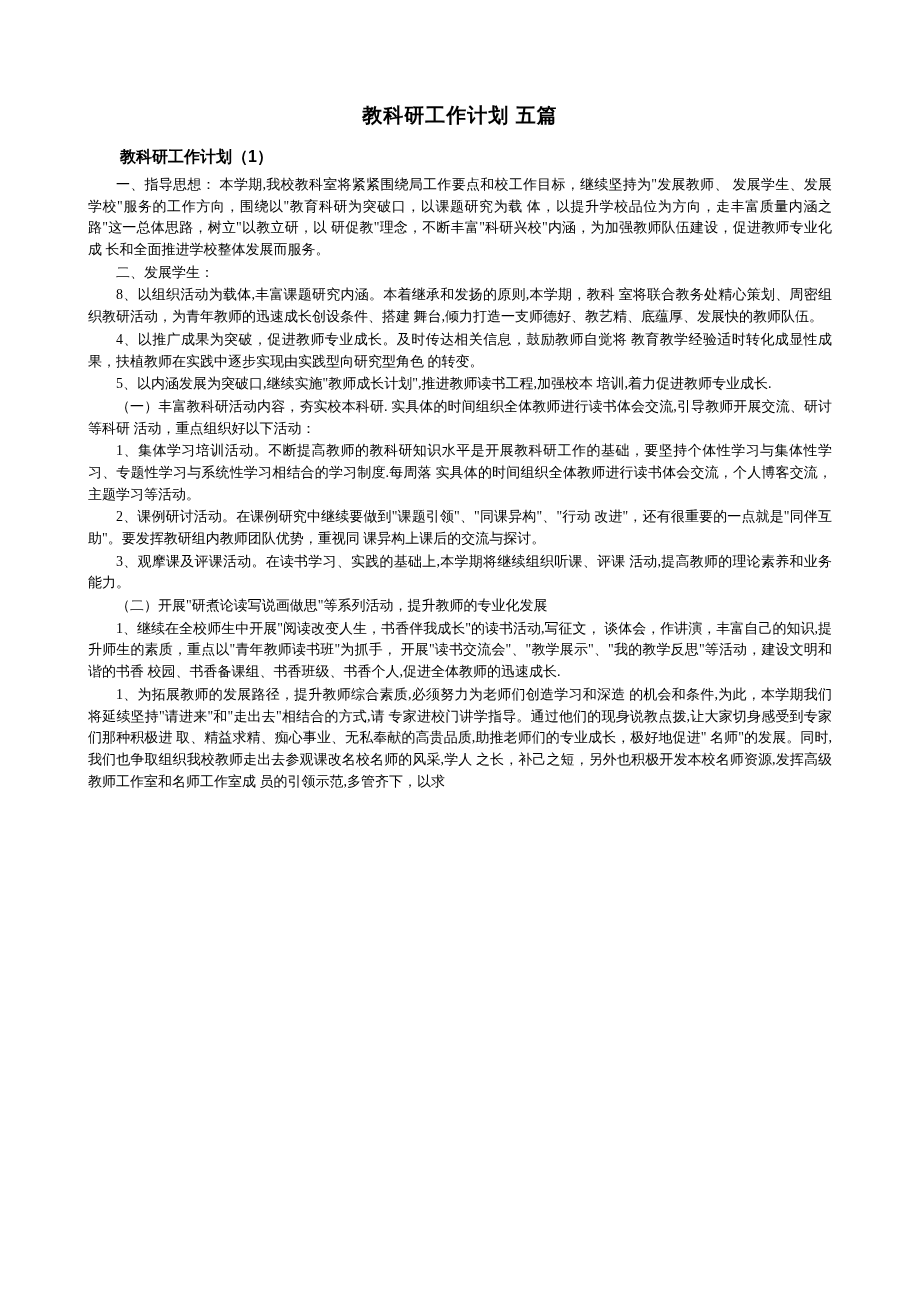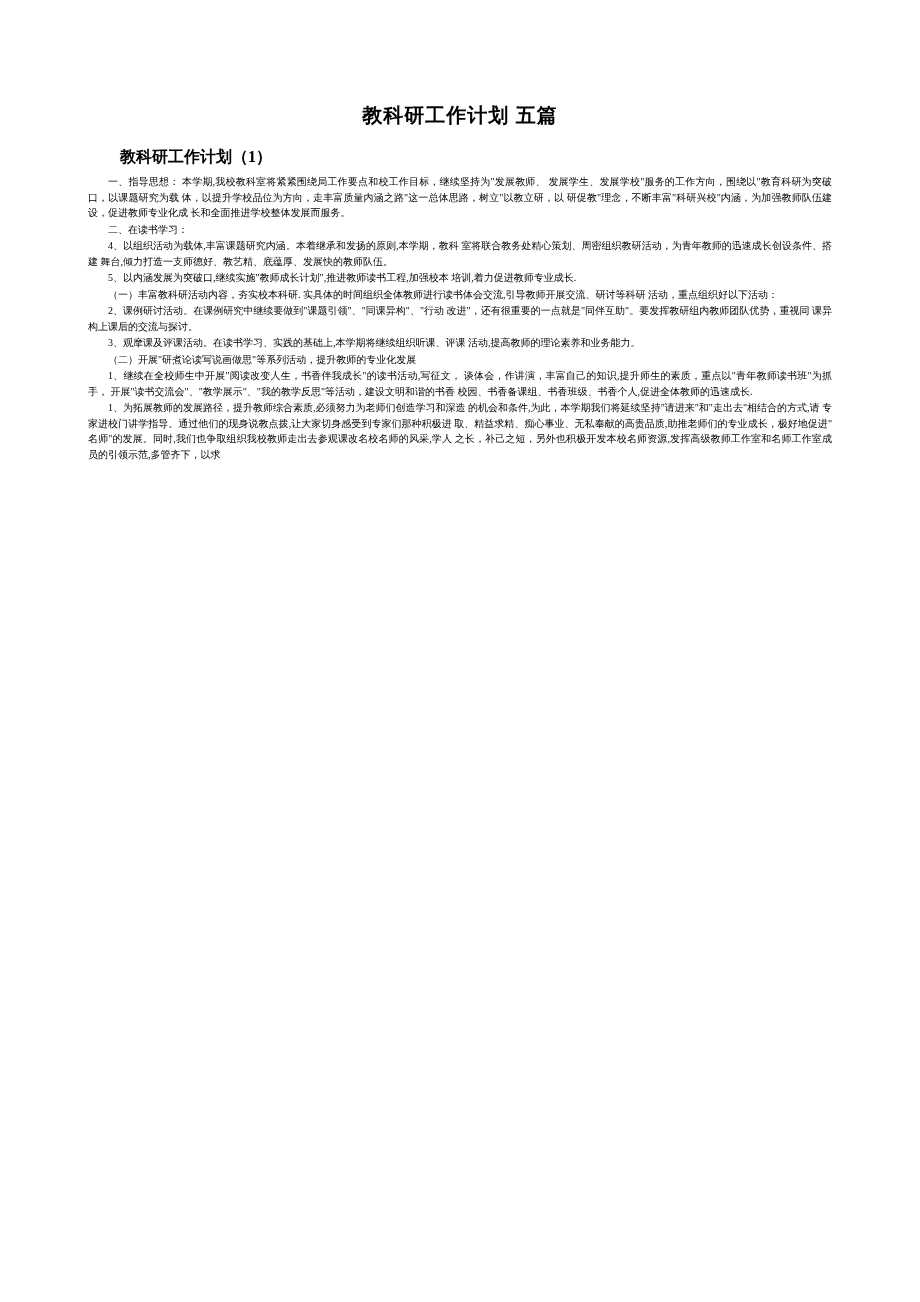--- a/index.html
+++ b/index.html
@@ -26,45 +26,47 @@
     font-weight: bold;
     letter-spacing: 1px;
     margin: 30px 0 18px 0;
     font-family: "Liberation Sans", "DejaVu Sans", sans-serif;
   }
   .section-heading {
     font-size: 16px;
     font-weight: bold;
     margin: 0 0 6px 0;
     text-indent: 2em;
-    font-family: Liberation Serif, serif;
+    font-family: Liberation Sans, sans-serif;
   }
   p.body-para {
-    font-size: 10px;
+    font-size: 14px;
     line-height: 1.55;
     margin: 0 0 1px 0;
     text-indent: 2em;
     text-align: justify;
     text-justify: inter-ideograph;
     word-break: break-all;
   }
 </style>
 </head>
 <body>
 
 <div class="page">
 
   <h1 class="doc-title">教科研工作计划 五篇</h1>
 
   <h2 class="section-heading">教科研工作计划（1）</h2>
 
   <p class="body-para">一、指导思想：  本学期,我校教科室将紧紧围绕局工作要点和校工作目标，继续坚持为"发展教师、 发展学生、发展学校"服务的工作方向，围绕以"教育科研为突破口，以课题研究为载 体，以提升学校品位为方向，走丰富质量内涵之路"这一总体思路，树立"以教立研，以 研促教"理念，不断丰富"科研兴校"内涵，为加强教师队伍建设，促进教师专业化成 长和全面推进学校整体发展而服务。</p>
-  <p class="body-para">二、在读书学习：</p>
-  <p class="body-para">4、以组织活动为载体,丰富课题研究内涵。本着继承和发扬的原则,本学期，教科 室将联合教务处精心策划、周密组织教研活动，为青年教师的迅速成长创设条件、搭建 舞台,倾力打造一支师德好、教艺精、底蕴厚、发展快的教师队伍。</p>
+  <p class="body-para">二、发展学生：</p>
+  <p class="body-para">8、以组织活动为载体,丰富课题研究内涵。本着继承和发扬的原则,本学期，教科 室将联合教务处精心策划、周密组织教研活动，为青年教师的迅速成长创设条件、搭建 舞台,倾力打造一支师德好、教艺精、底蕴厚、发展快的教师队伍。</p>
+  <p class="body-para">4、以推广成果为突破，促进教师专业成长。及时传达相关信息，鼓励教师自觉将 教育教学经验适时转化成显性成果，扶植教师在实践中逐步实现由实践型向研究型角色  的转变。</p>
   <p class="body-para">5、以内涵发展为突破口,继续实施"教师成长计划",推进教师读书工程,加强校本 培训,着力促进教师专业成长.</p>
   <p class="body-para">（一）丰富教科研活动内容，夯实校本科研.  实具体的时间组织全体教师进行读书体会交流,引导教师开展交流、研讨等科研 活动，重点组织好以下活动：</p>
+  <p class="body-para">1、集体学习培训活动。不断提高教师的教科研知识水平是开展教科研工作的基础，要坚持个体性学习与集体性学习、专题性学习与系统性学习相结合的学习制度.每周落 实具体的时间组织全体教师进行读书体会交流，个人博客交流，主题学习等活动。</p>
   <p class="body-para">2、课例研讨活动。在课例研究中继续要做到"课题引领"、"同课异构"、"行动  改进"，还有很重要的一点就是"同伴互助"。要发挥教研组内教师团队优势，重视同 课异构上课后的交流与探讨。</p>
   <p class="body-para">3、观摩课及评课活动。在读书学习、实践的基础上,本学期将继续组织听课、评课 活动,提高教师的理论素养和业务能力。</p>
   <p class="body-para">（二）开展"研煮论读写说画做思"等系列活动，提升教师的专业化发展</p>
   <p class="body-para">1、继续在全校师生中开展"阅读改变人生，书香伴我成长"的读书活动,写征文， 谈体会，作讲演，丰富自己的知识,提升师生的素质，重点以"青年教师读书班"为抓手，  开展"读书交流会"、"教学展示"、"我的教学反思"等活动，建设文明和谐的书香  校园、书香备课组、书香班级、书香个人,促进全体教师的迅速成长.</p>
   <p class="body-para">1、为拓展教师的发展路径，提升教师综合素质,必须努力为老师们创造学习和深造 的机会和条件,为此，本学期我们将延续坚持"请进来"和"走出去"相结合的方式,请 专家进校门讲学指导。通过他们的现身说教点拨,让大家切身感受到专家们那种积极进 取、精益求精、痴心事业、无私奉献的高贵品质,助推老师们的专业成长，极好地促进"  名师"的发展。同时,我们也争取组织我校教师走出去参观课改名校名师的风采,学人 之长，补己之短，另外也积极开发本校名师资源,发挥高级教师工作室和名师工作室成 员的引领示范,多管齐下，以求</p>
 
 </div>
 
 </body></html>

